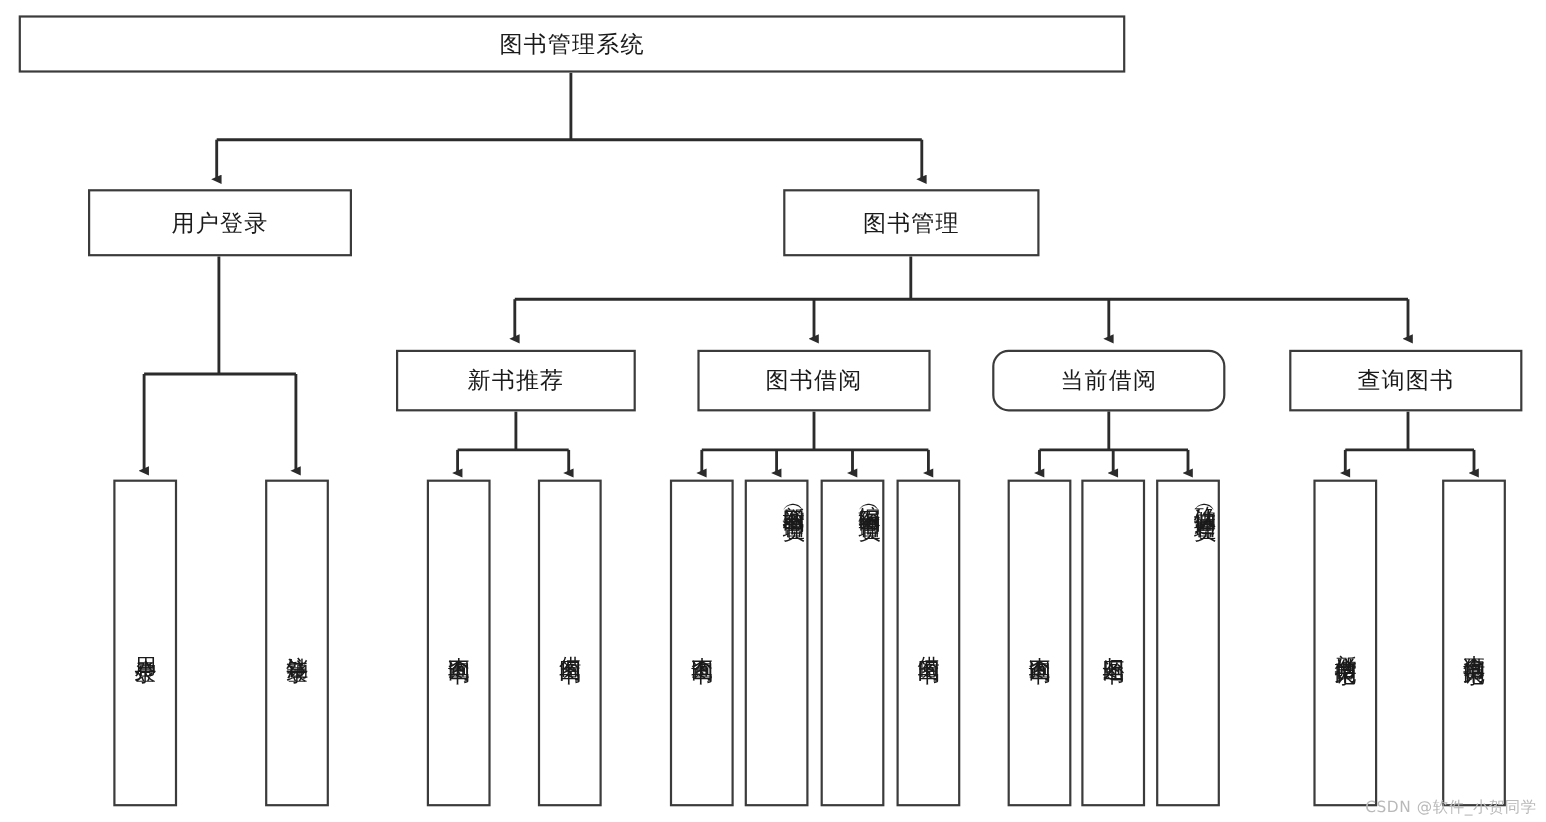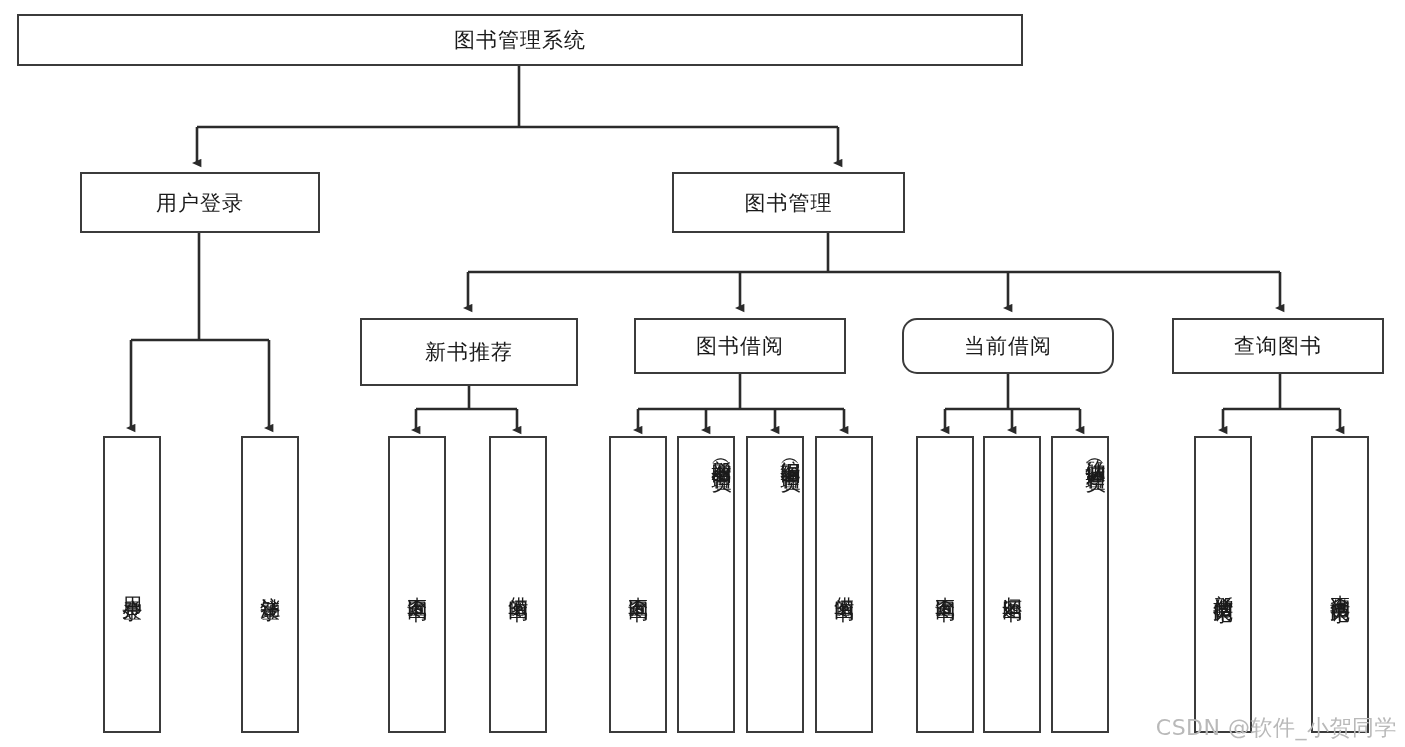--- a/index.html
+++ b/index.html
@@ -55,21 +55,21 @@
     left: 0;
     top: 0;
     width: 1405px;
     height: 747px;
     pointer-events: none;
   }
   .watermark {
     position: absolute;
     right: 8px;
     bottom: 4px;
-    font-size: 22px;
+    font-size: 14px;
     color: #b9b9b9;
     letter-spacing: 0.5px;
     white-space: nowrap;
   }
 </style>
 </head>
 <body>
 
 <div id="canvas">
 
@@ -123,25 +123,25 @@
     </g>
   </svg>
 
   <div class="node horiz" style="left:17px; top:14px; width:1006px; height:52px;">
     <span class="lbl">图书管理系统</span>
   </div>
 
   <div class="node horiz" style="left:80px; top:172px; width:240px; height:61px;">
     <span class="lbl">用户登录</span>
   </div>
-  <div class="node horiz" style="left:672px; top:172px; width:233px; height:61px;">
+  <div class="node horiz" style="left:712px; top:172px; width:233px; height:61px;">
     <span class="lbl">图书管理</span>
   </div>
 
-  <div class="node horiz" style="left:360px; top:318px; width:218px; height:68px;">
+  <div class="node horiz" style="left:360px; top:318px; width:218px; height:56px;">
     <span class="lbl">新书推荐</span>
   </div>
   <div class="node horiz" style="left:634px; top:318px; width:212px; height:56px;">
     <span class="lbl">图书借阅</span>
   </div>
   <div class="node horiz" style="left:902px; top:318px; width:212px; height:56px;border-radius:15px;">
     <span class="lbl">当前借阅</span>
   </div>
   <div class="node horiz" style="left:1172px; top:318px; width:212px; height:56px;">
     <span class="lbl">查询图书</span>

